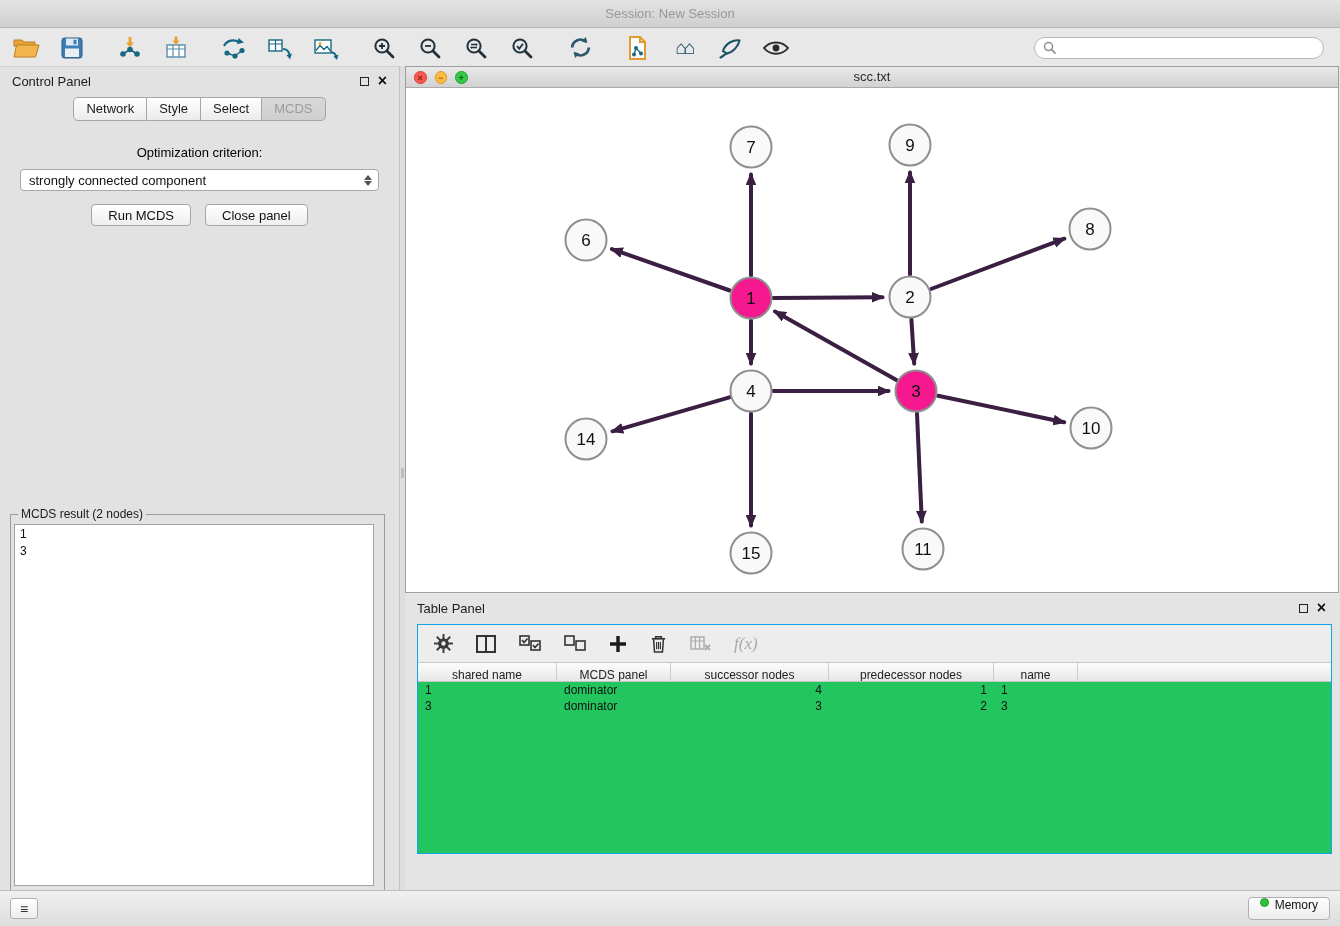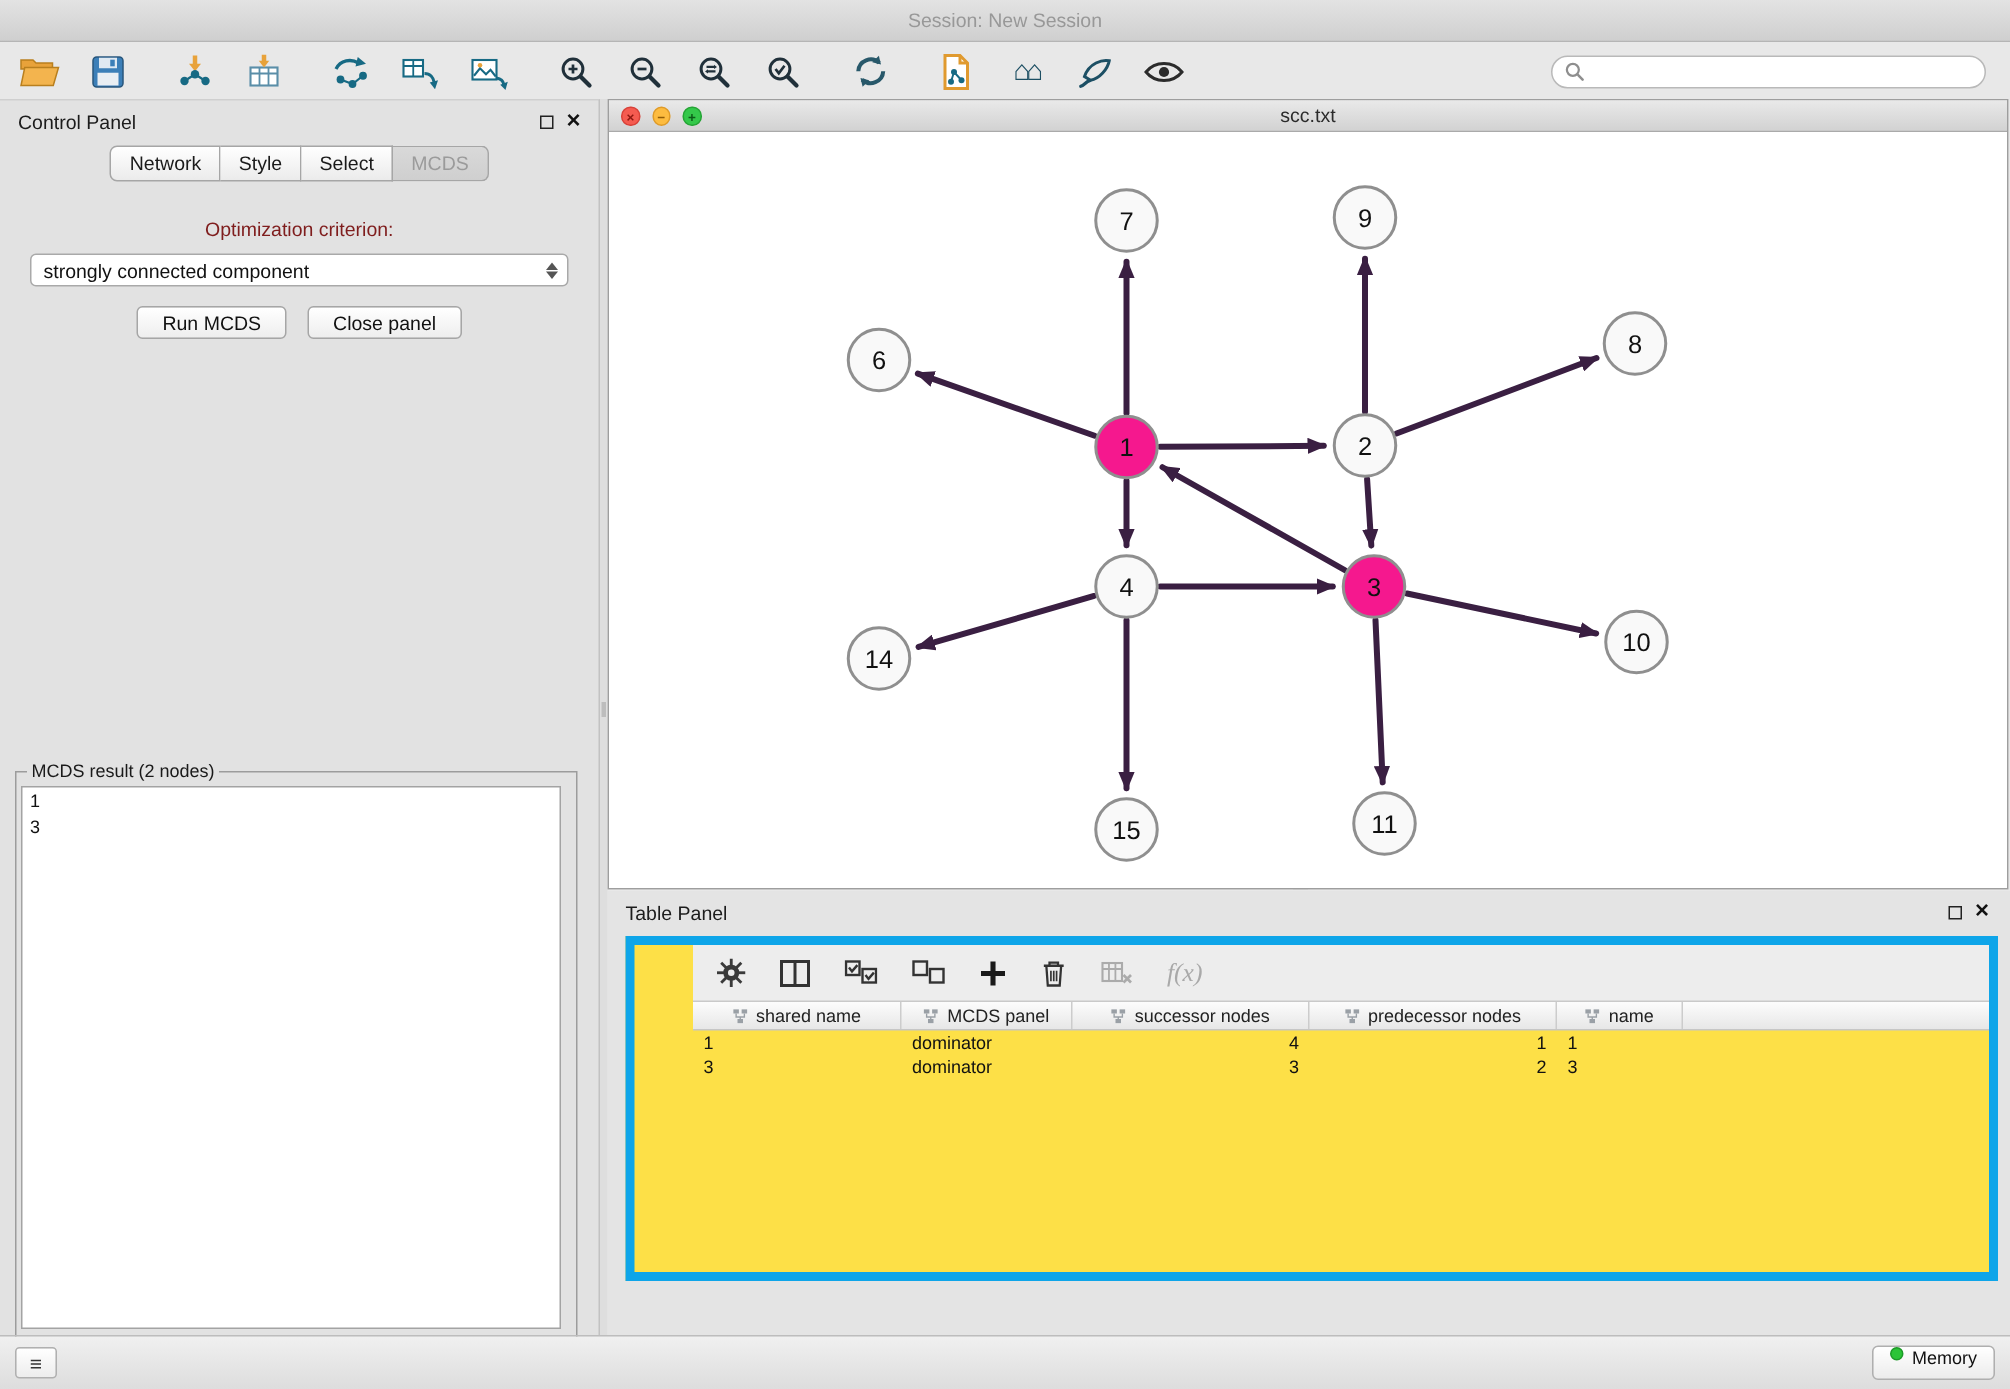--- a/index.html
+++ b/index.html
@@ -45,21 +45,21 @@
   .x-btn { font-size:16px; font-weight:bold; color:#111; line-height:10px; }
   .tabs-row { display:flex; justify-content:center; margin-top:2px; }
   .tab {
     padding:3px 12px 4px; font-size:13px; color:#1a1a1a;
     background:linear-gradient(#ffffff,#ebebeb);
     border:1px solid #a6a6a6; border-left-width:0; cursor:default; white-space:nowrap;
   }
   .tab:first-child { border-left-width:1px; border-radius:5px 0 0 5px; }
   .tab:last-child { border-radius:0 5px 5px 0; }
   .tab.active { background:linear-gradient(#d9d9d9,#cfcfcf); color:#9b9b9b; }
-  .opt-label { margin-top:24px; text-align:center; font-size:13px; color:#7f1d1d; }
+  .opt-label { margin-top:24px; text-align:center; font-size:13px; color:#000000; }
   .combo {
     margin:9px 20px 0; height:22px; background:#fff; border:1px solid #a9a9a9;
     border-radius:4px; display:flex; align-items:center; padding:0 6px 0 8px;
     font-size:13px; color:#111;
   }
   .combo .stepper { margin-left:auto; display:flex; flex-direction:column; gap:1px; align-items:center; }
   .stepper i { width:0; height:0; border-left:4px solid transparent; border-right:4px solid transparent; display:block; }
   .stepper .up { border-bottom:5px solid #555; }
   .stepper .dn { border-top:5px solid #555; }
   .btn-row { display:flex; justify-content:center; gap:14px; margin-top:13px; }
@@ -92,26 +92,26 @@
   }
   .lights { position:absolute; left:8px; top:4px; display:flex; gap:8px; }
   .light { width:12.5px; height:12.5px; border-radius:50%; font-size:9px; line-height:12px; text-align:center; font-weight:bold; }
   .light.red { background:#f55b50; border:1px solid #d84138; color:#8e1710; }
   .light.yellow { background:#fdbc40; border:1px solid #df9b28; color:#925d07; }
   .light.green { background:#34c84a; border:1px solid #24a434; color:#0c5d18; }
   .net-canvas { position:relative; width:100%; height:504px; background:#fff; }
   
   .table-panel { position:absolute; left:405px; top:594px; width:935px; height:296px; background:#e4e4e4; }
   .tp-header { height:28px; display:flex; align-items:center; justify-content:space-between; padding:0 14px 0 12px; font-size:13px; color:#1c1c1c; }
-  .tp-body { position:absolute; left:12px; right:8px; top:30px; bottom:36px; border:6px solid #0ea5e9; background:#fde047; display:flex; flex-direction:column;padding-left:39px; }
+  .tp-body { position:absolute; left:12px; right:8px; top:30px; bottom:36px; border:1px solid #0ea5e9; background:#22c55e; display:flex; flex-direction:column; }
   .tp-toolbar { height:38px; background:#ededed; border-bottom:1px solid #c9c9c9; display:flex; align-items:center; gap:23px; padding:0 16px; flex:0 0 auto; }
   .tp-toolbar .ic { display:flex; align-items:center; justify-content:center; }
   .fx { font-family:"Liberation Serif", serif; font-style:italic; font-size:17px; color:#a9a9a9; }
   .tp-thead { display:flex; height:19px; background:linear-gradient(#fcfcfc,#e7e7e7); border-bottom:1px solid #c6c6c6; flex:0 0 auto; }
-  .th { display:flex; align-items:center; justify-content:center; gap:5px; font-size:12px; color:#222; border-right:1px solid #cccccc; overflow:hidden; }
+  .th { display:flex; align-items:center; justify-content:center; gap:5px; font-size:12px; color:#222; border-right:1px solid #cccccc; overflow:hidden;flex-direction:column; }
   .th.fill { flex:1; border-right:none; }
   .tp-rows { flex:1; overflow:hidden; }
   .tr { display:flex; height:16px; }
   .td { font-size:12px; color:#111; padding:0 7px; overflow:hidden; white-space:nowrap; line-height:16px; }
   .td.right { text-align:right; }
   .tp-tabs { position:absolute; left:0; right:0; bottom:7px; display:flex; justify-content:center; }
   
   .statusbar {
     position:absolute; left:0; right:0; bottom:0; height:36px;
     background:linear-gradient(#f0f0f0,#dddddd); border-top:1px solid #bdbdbd;

